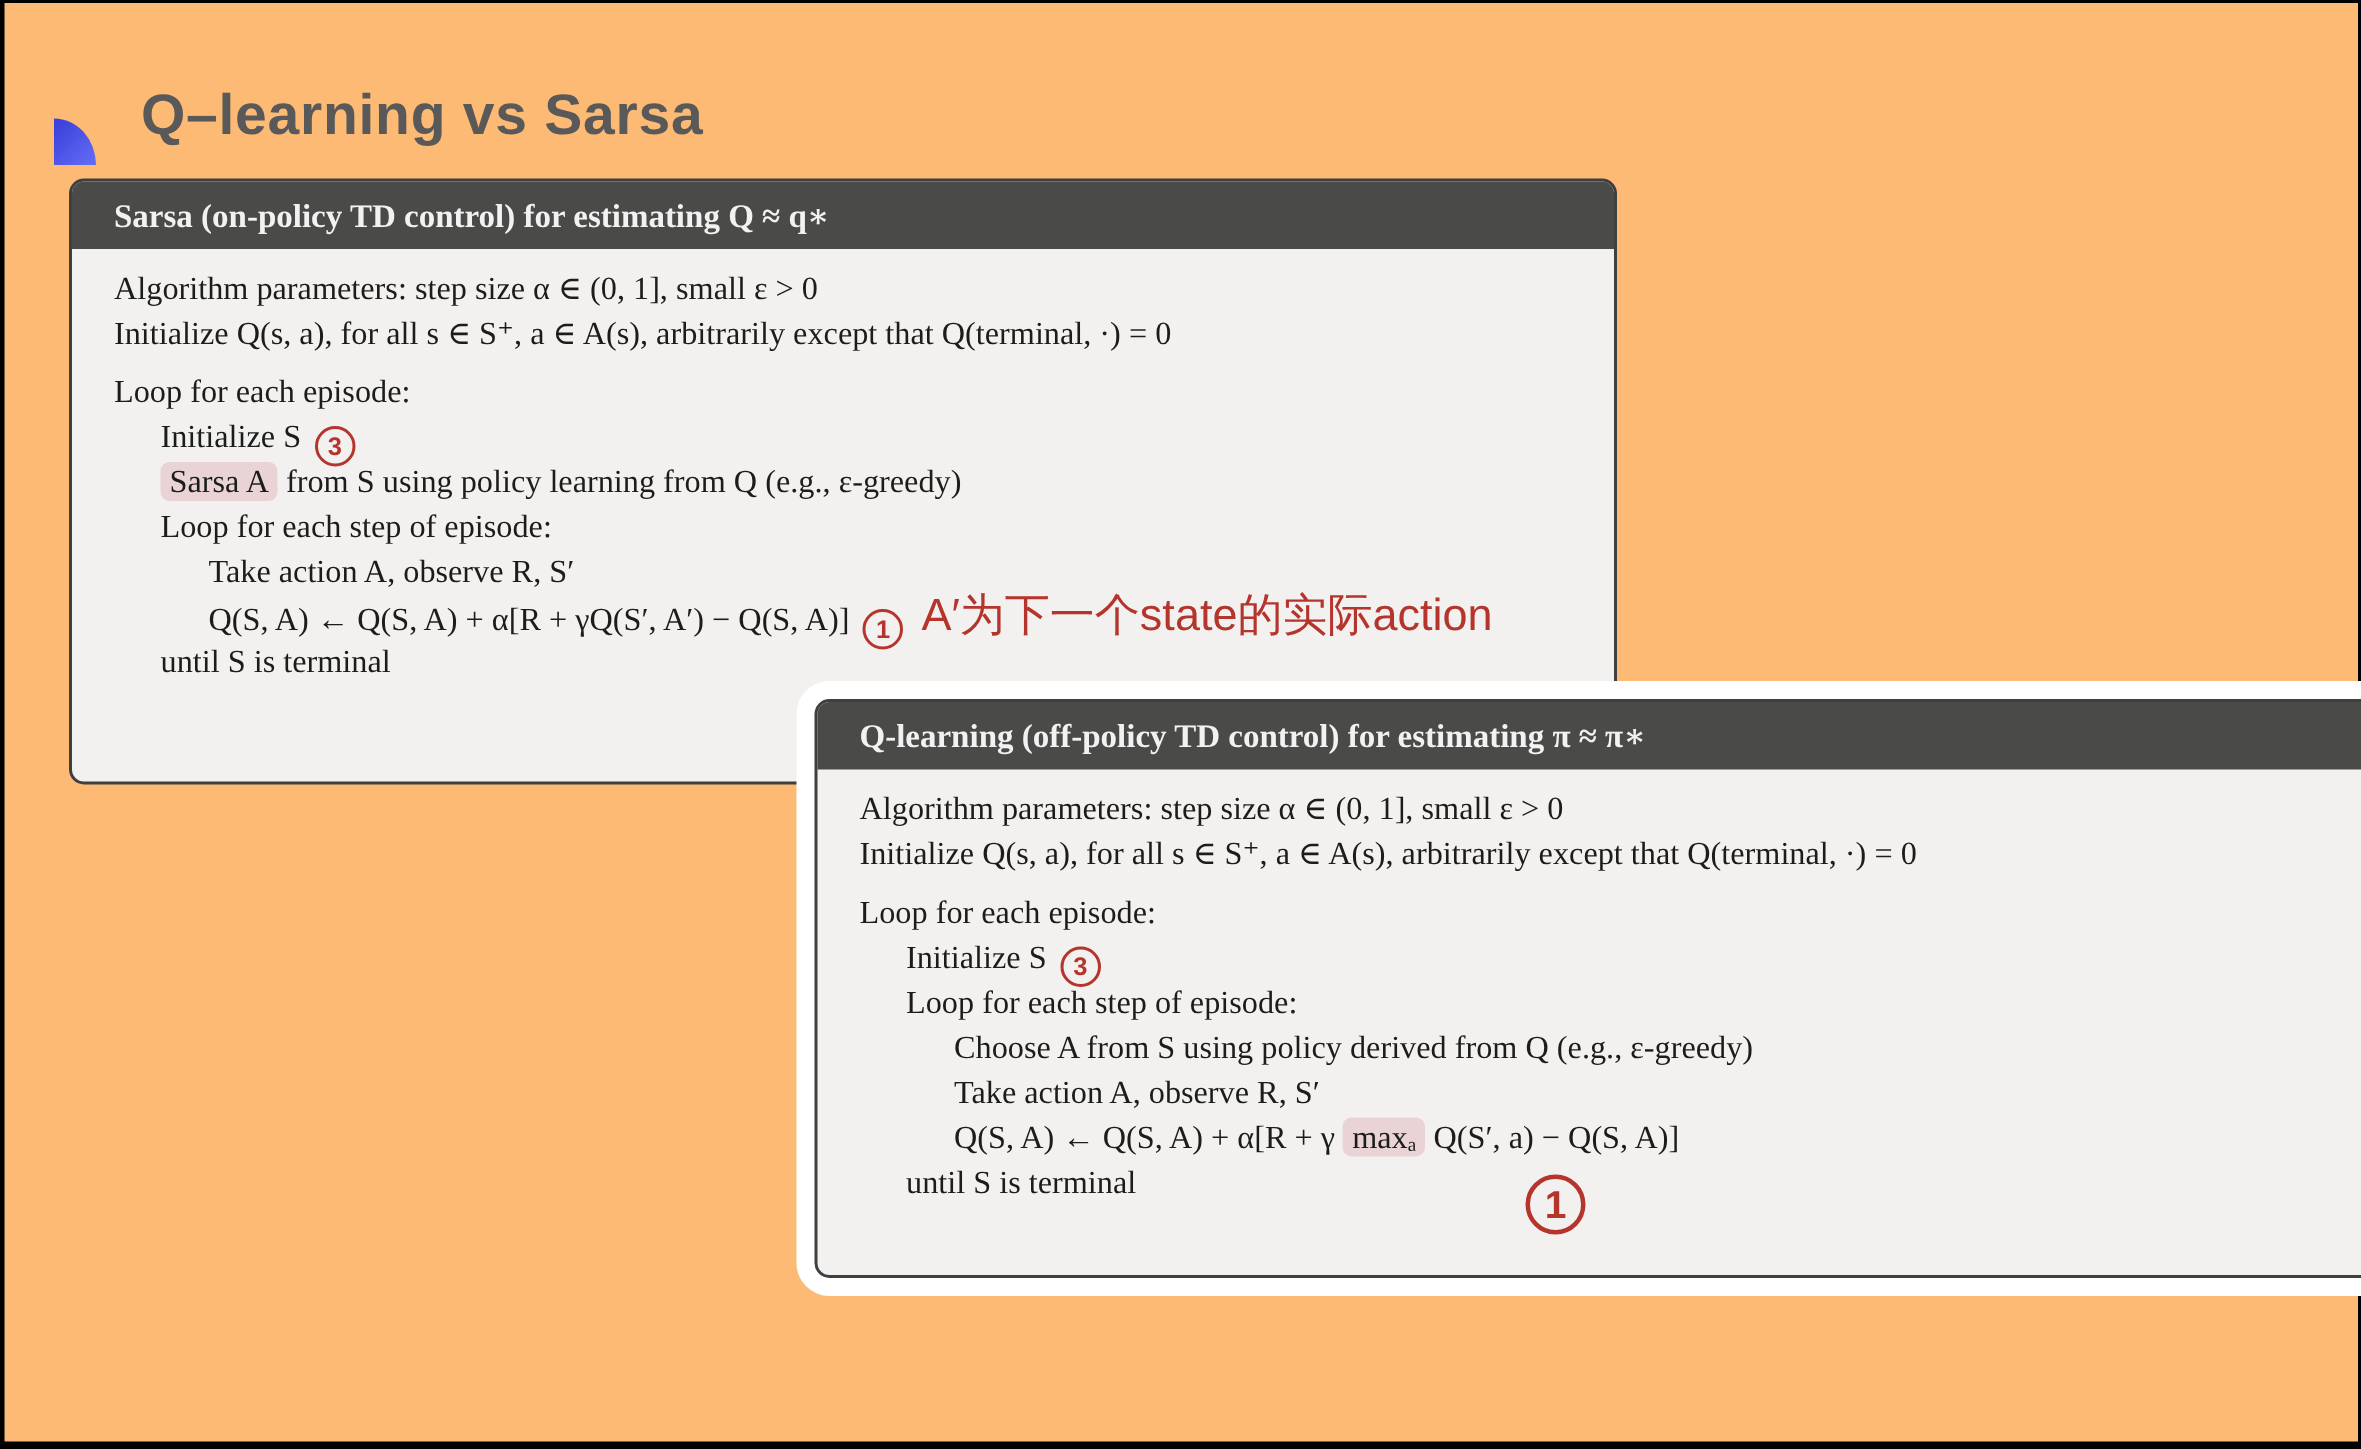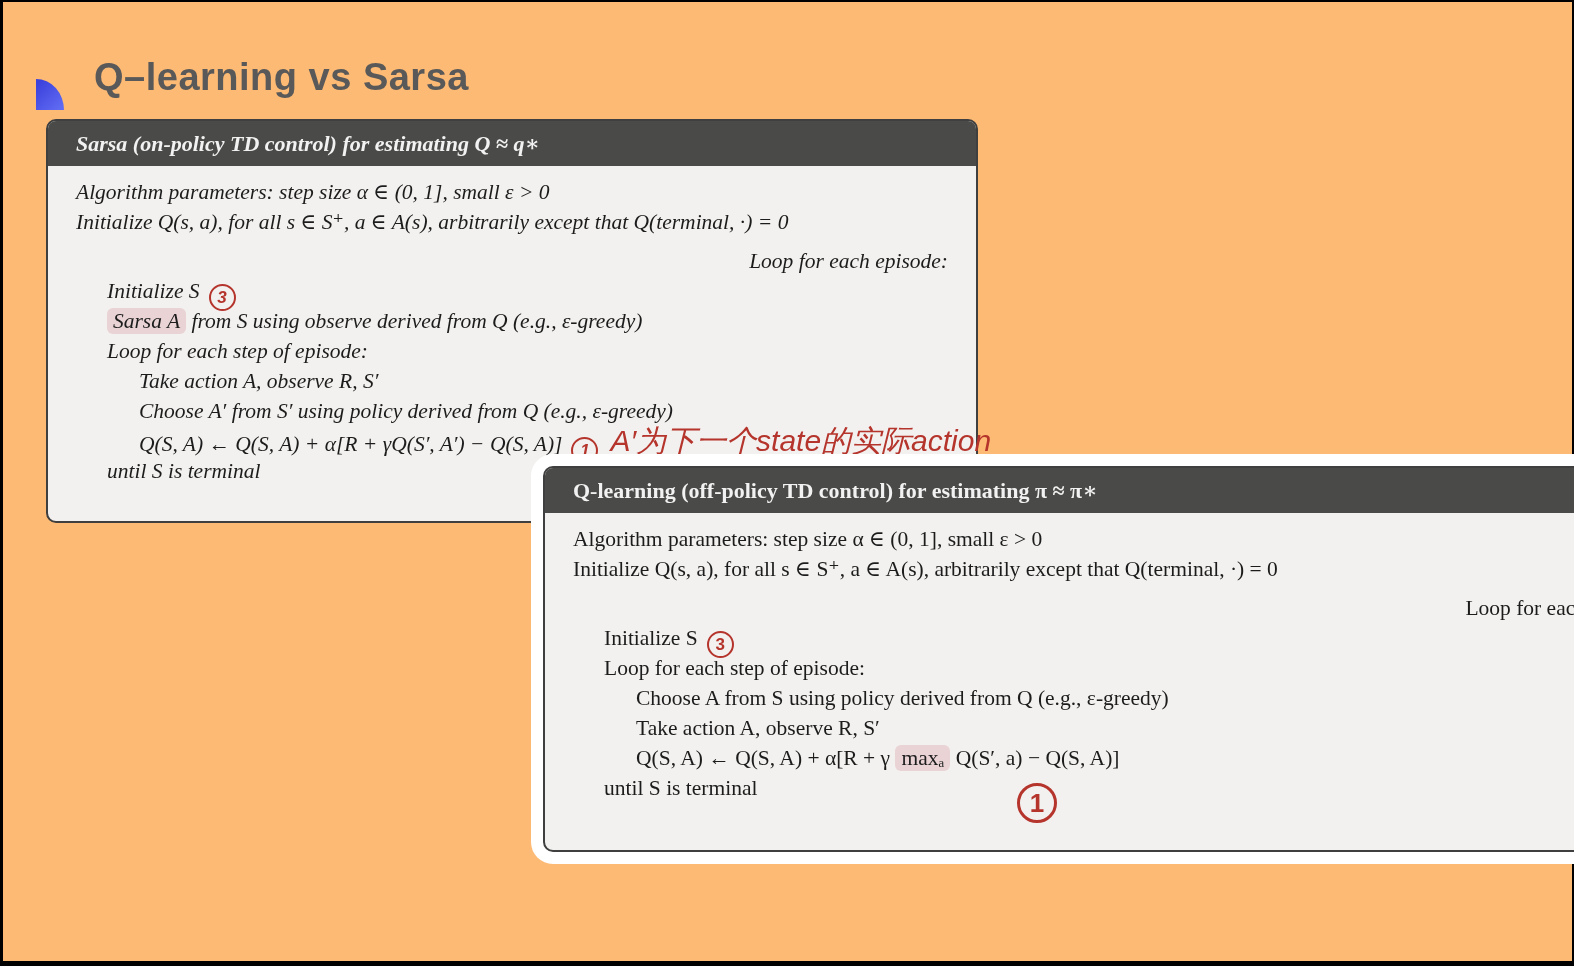--- a/index.html
+++ b/index.html
@@ -30,21 +30,21 @@
     white-space: nowrap;
   }
 
   
   .algo-box {
     position: absolute;
     background: #f2f1ef;
     border: 2px solid #3f3f3f;
     border-radius: 10px;
   }
-  .box-sarsa { left: 43px; top: 117px; width: 932px; height: 404px; z-index: 1; font-style: italic; }
+  .box-sarsa { left: 43px; top: 117px; width: 1032px; height: 404px; z-index: 1; }
   .box-qlearning { left: 540px; top: 464px; width: 1150px; height: 386px; z-index: 2;
                    box-shadow: 0 0 0 12px #ffffff; }
   .algo-header {
     background: #4a4a48;
     border-radius: 8px 8px 0 0;
     height: 45px;
     display: flex; align-items: center;
     padding: 0 28px;
     color: #f2f2f2;
     font-size: 22px; font-weight: 700;
@@ -52,21 +52,21 @@
   }
   .algo-body {
     padding: 11px 28px 0 28px;
     font-size: 21.5px;
     line-height: 30px;
     white-space: nowrap;
   }
   .line { height: 30px; }
   .ind1 { padding-left: 31px; }
   .ind2 { padding-left: 63px; }
-  .gap  { margin-top: 9px; text-align: right; }
+  .gap  { margin-top: 9px; }
 
   
   .hl {
     background: #e9d3d5;
     border-radius: 6px;
     padding: 1px 6px;
   }
   .circ {
     display: inline-flex; align-items: center; justify-content: center;
     width: 27px; height: 27px;
@@ -113,24 +113,23 @@
 
   <section class="algo-box box-sarsa">
     <header class="algo-header">
       <span>Sarsa (on-policy TD control) for estimating Q ≈ q∗</span>
     </header>
     <div class="algo-body">
       <div class="line">Algorithm parameters: step size α ∈ (0, 1], small ε &gt; 0</div>
       <div class="line">Initialize Q(s, a), for all s ∈ S⁺, a ∈ A(s), arbitrarily except that Q(terminal, ·) = 0</div>
       <div class="line gap">Loop for each episode:</div>
       <div class="line ind1"><span>Initialize S</span><span class="circ">3</span></div>
-      <div class="line ind1"><span class="hl">Sarsa A</span><span> from S using observe derived from Q (e.g., ε-greedy)</span></div>
+      <div class="line ind1"><span class="hl">Sarsa A</span><span> from S using policy learning from Q (e.g., ε-greedy)</span></div>
       <div class="line ind1">Loop for each step of episode:</div>
       <div class="line ind2">Take action A, observe R, S′</div>
-      <div class="line ind2">Choose A′ from S′ using policy derived from Q (e.g., ε-greedy)</div>
       <div class="line ind2"><span>Q(S, A) ← Q(S, A) + α[R + γQ(S′, A′) − Q(S, A)]</span><span class="circ">1</span><span class="note-red">A′为下一个state的实际action</span></div>
       <div class="line ind1">until S is terminal</div>
     </div>
   </section>
 
   <section class="algo-box box-qlearning">
     <header class="algo-header">
       <span>Q-learning (off-policy TD control) for estimating π ≈ π∗</span>
     </header>
     <div class="algo-body">

